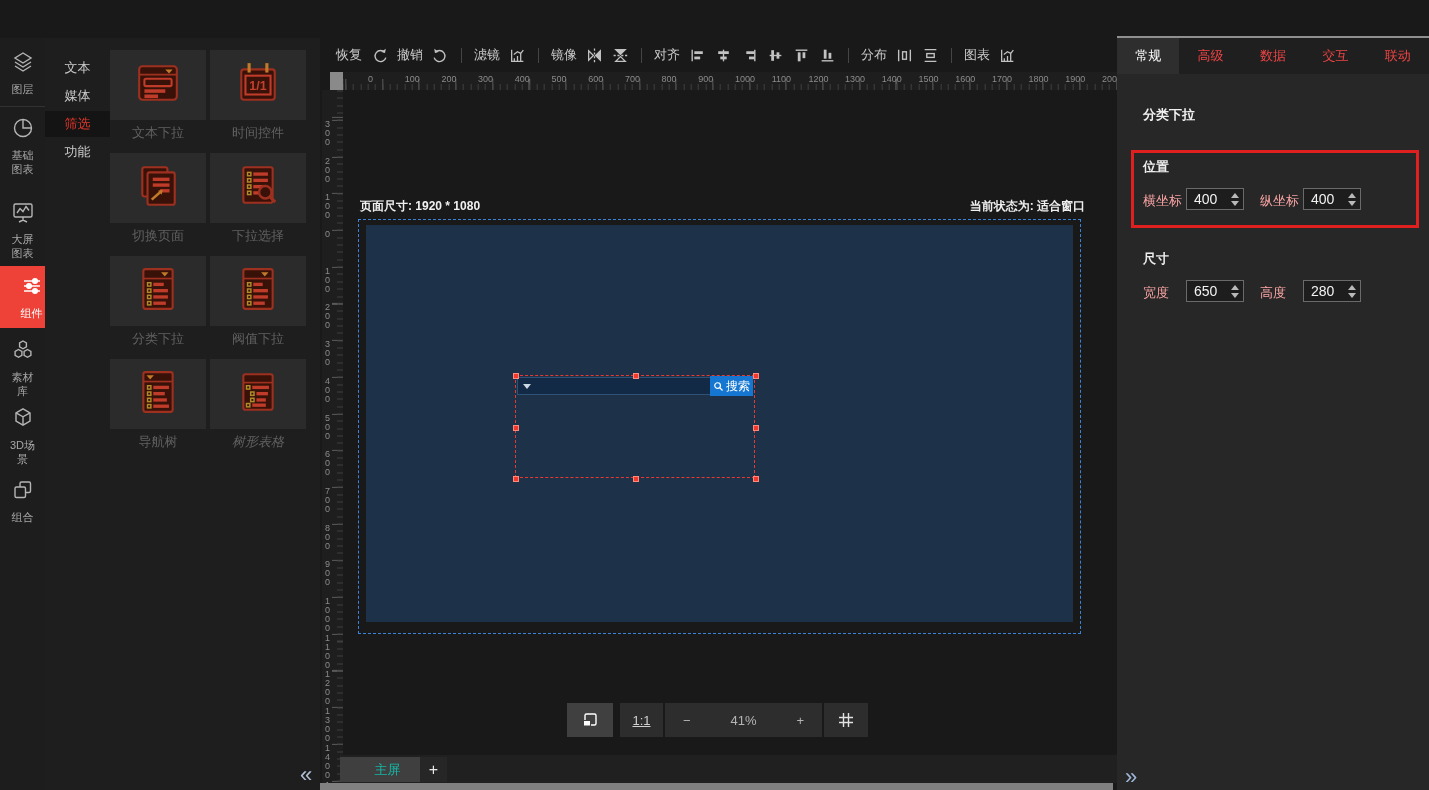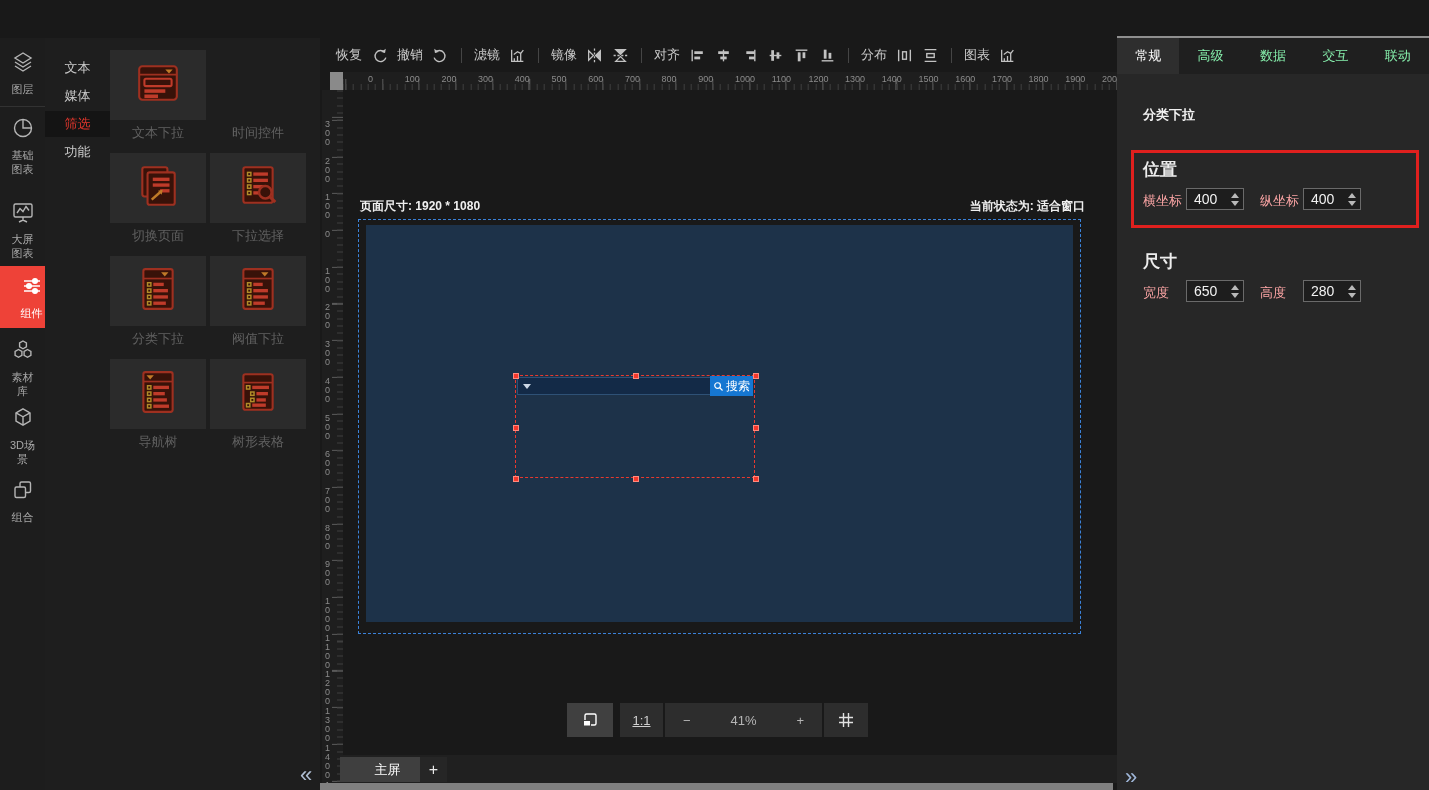--- a/index.html
+++ b/index.html
@@ -74,34 +74,34 @@
   #zoom-bar{position:absolute;left:247px;top:665px;height:34px;display:flex;}
   .zb-seg{height:34px;background:#2d2d2d;display:flex;align-items:center;justify-content:center;color:#b5b5b5;font-size:13px;cursor:pointer;}
   #zb-fit{width:46px;background:#404040;margin-right:7px;}
   #zb-one{width:43px;margin-right:2px;text-decoration:underline;color:#cfcfcf;}
   #zb-group{width:157px;justify-content:space-between;padding:0 18px;margin-right:2px;cursor:default;}
   #zb-group span{cursor:pointer;}
   #zb-grid{width:44px;}
   #zb-fit svg,#zb-grid svg{width:18px;height:18px;}
 
   #tab-strip{position:absolute;left:20px;top:717px;width:777px;height:28px;background:#202020;}
-  #screen-tab{position:absolute;left:20px;top:719px;width:95px;height:25px;background:#3f3f3f;color:#ffffff;font-size:13px;
+  #screen-tab{position:absolute;left:20px;top:719px;width:95px;height:25px;background:#3f3f3f;color:#14b8a6;font-size:13px;
               display:flex;align-items:center;justify-content:center;cursor:pointer;}
   #add-tab{position:absolute;left:100px;top:719px;width:27px;height:25px;background:#262626;color:#e8e8e8;font-size:16px;
            display:flex;align-items:center;justify-content:center;cursor:pointer;}
   #h-scrollbar{position:absolute;left:0px;top:745px;width:793px;height:7px;background:#808080;cursor:pointer;}
 
   
   #right-panel{position:absolute;left:1117px;top:38px;width:312px;height:752px;background:#272727;}
   #rp-tabs{position:absolute;left:0;top:0;width:312px;height:36px;background:#1f1f1f;}
-  .rp-tab{position:absolute;top:0;height:36px;display:flex;align-items:center;justify-content:center;font-size:13px;color:#86efac;cursor:pointer;}
+  .rp-tab{position:absolute;top:0;height:36px;display:flex;align-items:center;justify-content:center;font-size:13px;color:#ef4444;cursor:pointer;}
   .rp-tab.active{background:#2e2e2e;color:#fff;}
   #rp-title{position:absolute;left:26px;top:68px;font-size:13px;font-weight:700;color:#f0f0f0;}
   #pos-highlight{position:absolute;left:14px;top:112px;width:288px;height:78px;border:3px solid #e0201e;pointer-events:none;}
-  .rp-section-title{position:absolute;font-size:17px;font-weight:700;color:#ededed;}
+  .rp-section-title{position:absolute;font-size:13px;font-weight:700;color:#ededed;}
   .rp-field-label{position:absolute;font-size:13px;color:#fca5a5;}
   .num-box{position:absolute;width:58px;height:22px;border:1px solid #6a6a6a;background:#1d1d1d;display:flex;align-items:center;cursor:text;}
   .num-val{flex:1;padding-left:7px;font-size:14px;color:#f2f2f2;}
   .spin{width:14px;display:flex;flex-direction:column;align-items:center;gap:3px;padding-right:2px;}
   .spin i{display:block;width:0;height:0;border-left:4px solid transparent;border-right:4px solid transparent;cursor:pointer;}
   .spin .up{border-bottom:5px solid #b9b9b9;}
   .spin .dn{border-top:5px solid #b9b9b9;}
   #collapse-right{position:absolute;left:8px;top:728px;font-size:22px;color:#9fb6d8;cursor:pointer;line-height:22px;}
 </style>
 </head>
@@ -179,20 +179,29 @@
         <span><svg viewBox="0 0 44 42" style="width: 46px; height: 44px;">
             <rect x="4" y="5" width="36" height="32" rx="3" fill="#381209" stroke="#9e3020" stroke-width="2"></rect>
             <path d="M4 13h36" stroke="#9e3020" stroke-width="1.6"></path>
             <path d="M29 8h7l-3.5 4z" fill="#c07a28"></path>
             <rect x="9" y="17" width="26" height="7" rx="1.5" fill="none" stroke="#bf3b2a" stroke-width="2"></rect>
             <rect x="9" y="27" width="20" height="3.4" fill="#bf3b2a"></rect>
             <rect x="9" y="32" width="13" height="3.4" fill="#bf3b2a"></rect>
           </svg></span>
       </div>
       <div class="tile-label" style="left: 65px; top: 86px;">文本下拉</div>
+      <div class="tile" style="left: 165px; top: 12px;">
+        <span><svg viewBox="0 0 44 42" style="width: 46px; height: 44px;">
+            <rect x="6" y="8" width="32" height="29" rx="2.5" fill="#381209" stroke="#9e3020" stroke-width="2"></rect>
+            <rect x="12" y="2" width="3" height="9" fill="#c07a28"></rect>
+            <rect x="29" y="2" width="3" height="9" fill="#c07a28"></rect>
+            <rect x="10" y="14" width="24" height="18" fill="none" stroke="#bf3b2a" stroke-width="2"></rect>
+            <text x="22" y="28" fill="#c4402e" font-size="12" font-weight="bold" text-anchor="middle" font-family="Liberation Sans,sans-serif">1/1</text>
+          </svg></span>
+      </div>
       <div class="tile-label" style="left: 165px; top: 86px;">时间控件</div>
       <div class="tile" style="left: 65px; top: 115px;">
         <span><svg viewBox="0 0 44 42" style="width: 46px; height: 44px;">
             <rect x="7" y="3" width="24" height="28" rx="2" fill="#381209" stroke="#9e3020" stroke-width="2"></rect>
             <rect x="12" y="8" width="26" height="31" rx="2" fill="#381209" stroke="#9e3020" stroke-width="2"></rect>
             <rect x="17" y="13" width="16" height="3.2" fill="#bf3b2a"></rect>
             <rect x="17" y="18.5" width="16" height="3.2" fill="#bf3b2a"></rect>
             <rect x="24" y="24" width="9" height="3.2" fill="#bf3b2a"></rect>
             <path d="M16 34l8-7" stroke="#c07a28" stroke-width="2.4"></path>
             <path d="M22 25.5l4.5-.8-1 4.6z" fill="#c07a28"></path>
@@ -270,21 +279,21 @@
             <rect x="11" y="15" width="3.2" height="3.2" fill="none" stroke="#b08c28" stroke-width="1.4"></rect>
             <rect x="16.5" y="15" width="16" height="3.2" fill="#bf3b2a"></rect>
             <rect x="15" y="21" width="3.2" height="3.2" fill="none" stroke="#b08c28" stroke-width="1.4"></rect>
             <rect x="20.5" y="21" width="11" height="3.2" fill="#bf3b2a"></rect>
             <rect x="15" y="27" width="3.2" height="3.2" fill="none" stroke="#b08c28" stroke-width="1.4"></rect>
             <rect x="20.5" y="27" width="9" height="3.2" fill="#bf3b2a"></rect>
             <rect x="11" y="32" width="3.2" height="3.2" fill="none" stroke="#b08c28" stroke-width="1.4"></rect>
             <rect x="16.5" y="32" width="13" height="3.2" fill="#bf3b2a"></rect>
           </svg></span>
       </div>
-      <div class="tile-label" style="left: 165px; top: 395px;">树形表格</div>
+      <div class="tile-label" style="left: 165px; top: 395px; font-style: italic;">树形表格</div>
     </aside>
 
   <main id="canvas-area">
     <div id="canvas-toolbar">
       <span class="ct-label">恢复</span>
       <span class="ct-icon"><svg viewBox="0 0 16 16" fill="none" stroke="currentColor" stroke-width="1.3">
             <path d="M13 5.2A5.2 5.2 0 1 0 14 10"></path>
             <path d="M13.9 1.6l-.7 3.8-3.6-.7z" fill="currentColor" stroke="none"></path>
           </svg></span>
       <span class="ct-label">撤销</span>

